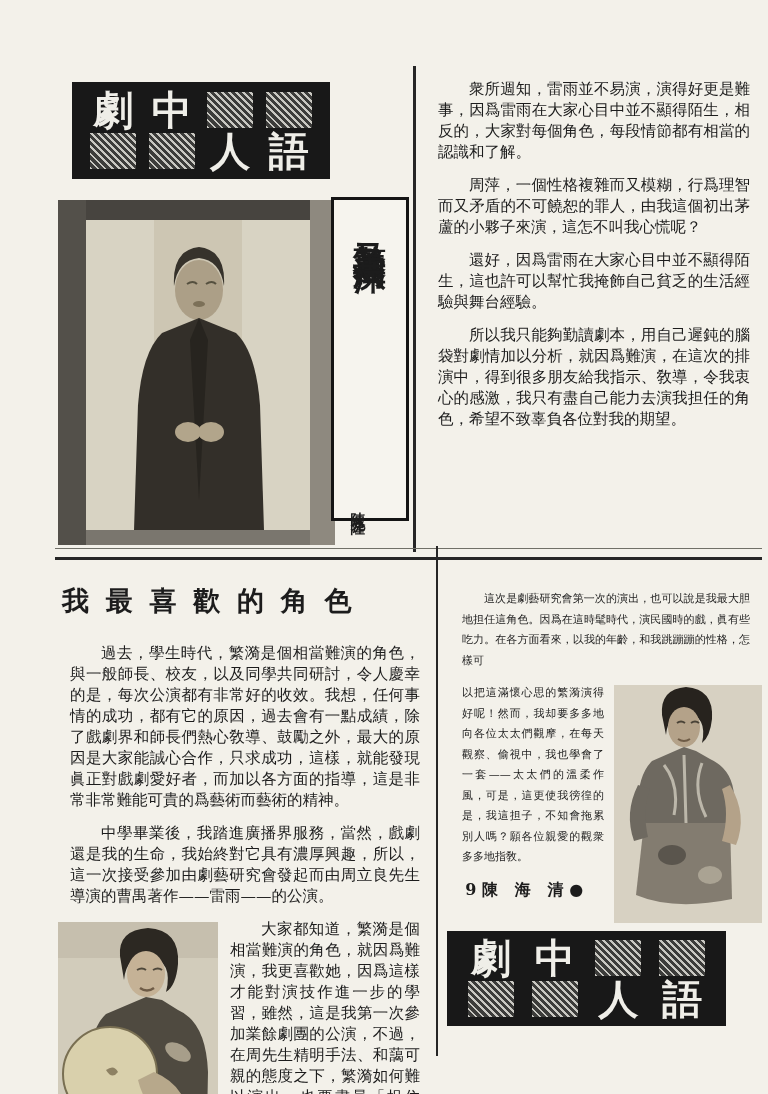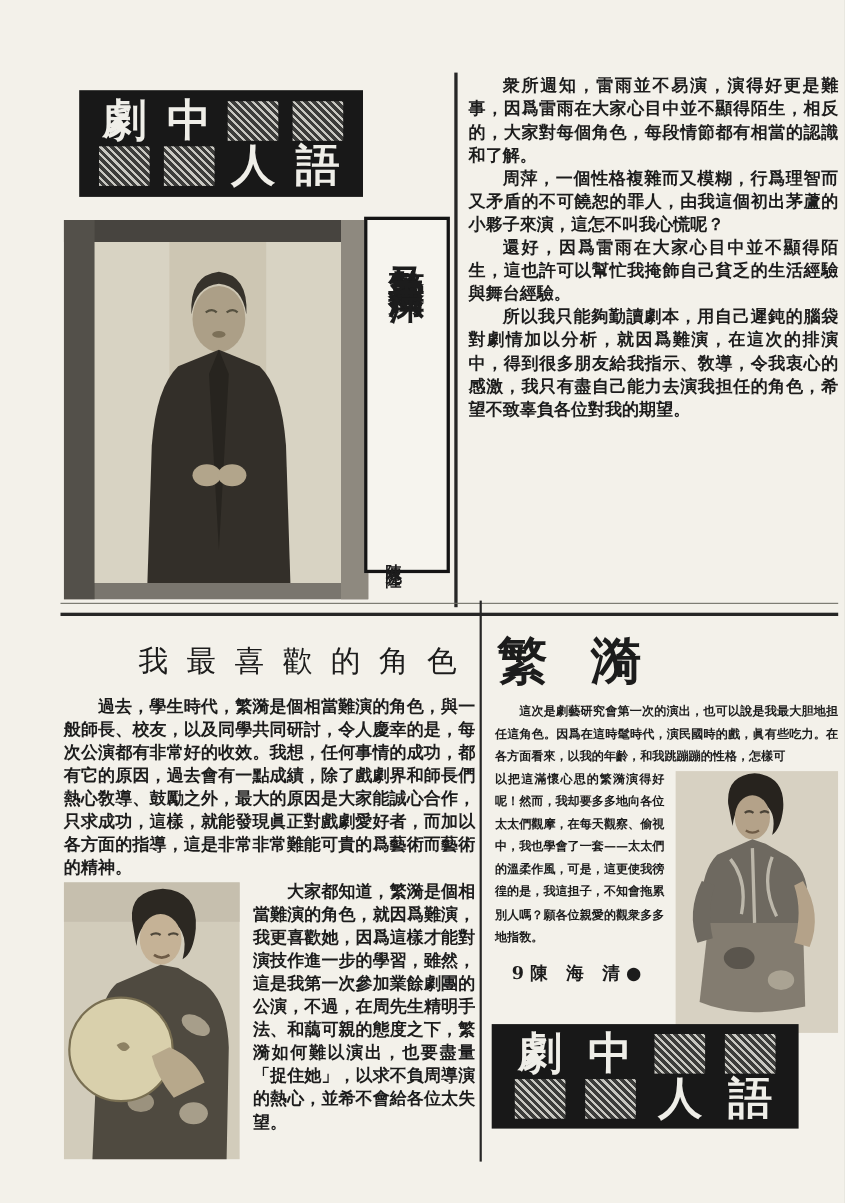--- a/index.html
+++ b/index.html
@@ -31,27 +31,27 @@
   
   .vtitle-box{position:absolute;left:331px;top:197px;width:78px;height:324px;
     background:#f6f4ee;border:3px solid #141414;box-sizing:border-box;}
   .vtitle{position:absolute;top:16px;left:50%;transform:translateX(-50%);
     writing-mode:vertical-rl;text-orientation:upright;
     font-size:33px;font-weight:bold;letter-spacing:3px;line-height:1;}
   .vauthor{position:absolute;bottom:6px;left:14px;
     writing-mode:vertical-rl;text-orientation:upright;
     font-size:15px;font-weight:bold;letter-spacing:4px;}
   
-  .bodytext p{margin:0;text-indent:2em;text-align:justify;
-    font-size:15.5px;line-height:21px;font-weight:700;}
+  .bodytext p{margin:12px;text-indent:2em;text-align:justify;
+    font-size:15.5px;line-height:21px;font-weight:400;}
   .bodytext p.noindent{text-indent:0;}
   .col-right{position:absolute;left:426px;top:67px;width:336px;}
   .col-bl{position:absolute;left:58px;top:583px;width:374px;}
-  .headline{margin:0 0 12px 4px;font-size:27px;font-weight:normal;
-    letter-spacing:0.62em;white-space:nowrap;text-align:right;}
+  .headline{margin:0 0 24px 4px;font-size:27px;font-weight:bold;
+    letter-spacing:0.62em;white-space:nowrap;}
   .photoB{float:left;width:160px;height:252px;margin:3px 12px 2px 0;}
   .col-br{position:absolute;left:450px;top:577px;width:312px;}
   .br-title{margin:0 0 14px 2px;font-size:46px;font-weight:bold;
     letter-spacing:0.85em;line-height:1;white-space:nowrap;}
   .col-br .bodytext p{font-size:11px;line-height:20.5px;}
   .photoC{float:right;width:148px;height:238px;margin:2px 0 6px 10px;}
   .sig{text-align:center;font-weight:bold;font-size:16px;
     letter-spacing:0.35em;margin-top:12px;}
 </style>
 </head>
@@ -104,20 +104,21 @@
     <p>衆所週知，雷雨並不易演，演得好更是難事，因爲雷雨在大家心目中並不顯得陌生，相反的，大家對每個角色，每段情節都有相當的認識和了解。</p>
     <p>周萍，一個性格複雜而又模糊，行爲理智而又矛盾的不可饒恕的罪人，由我這個初出茅蘆的小夥子來演，這怎不叫我心慌呢？</p>
     <p>還好，因爲雷雨在大家心目中並不顯得陌生，這也許可以幫忙我掩飾自己貧乏的生活經驗與舞台經驗。</p>
     <p>所以我只能夠勤讀劇本，用自己遲鈍的腦袋對劇情加以分析，就因爲難演，在這次的排演中，得到很多朋友給我指示、敎導，令我衷心的感激，我只有盡自己能力去演我担任的角色，希望不致辜負各位對我的期望。</p>
   </div>
 
   <div class="col-bl">
     <h2 class="headline">我最喜歡的角色</h2>
     <div class="bodytext">
       <p>過去，學生時代，繁漪是個相當難演的角色，與一般師長、校友，以及同學共同研討，令人慶幸的是，每次公演都有非常好的收效。我想，任何事情的成功，都有它的原因，過去會有一點成績，除了戲劇界和師長們熱心敎導、鼓勵之外，最大的原因是大家能誠心合作，只求成功，這樣，就能發現眞正對戲劇愛好者，而加以各方面的指導，這是非常非常難能可貴的爲藝術而藝術的精神。</p>
+      <p>中學畢業後，我踏進廣播界服務，當然，戲劇還是我的生命，我始終對它具有濃厚興趣，所以，這一次接受參加由劇藝研究會發起而由周立良先生導演的曹禺著作——雷雨——的公演。</p>
       <div class="photoB">
         <svg width="160" height="252" viewBox="0 0 160 252">
           <rect width="160" height="252" fill="#d2ccbb"></rect>
           <rect x="0" y="0" width="160" height="36" fill="#c6bfae"></rect>
           <path d="M62 34 Q60 8 90 6 Q122 8 120 42 Q118 64 108 70 Q116 40 90 32 Q68 34 66 58 Z" fill="#2c2822"></path>
           <ellipse cx="88" cy="52" rx="19" ry="23" fill="#c5b296"></ellipse>
           <path d="M79 48 q5 -3 9 0 M95 48 q5 -3 9 0" stroke="#4e473a" fill="none" stroke-width="2"></path>
           <path d="M82 66 q7 5 14 0" stroke="#6e5b46" fill="none" stroke-width="2.5"></path>
           <path d="M88 75 L48 92 Q30 108 30 160 L26 252 L148 252 L150 150 Q148 100 120 88 L104 78 Z" fill="#4f4a40"></path>
           <ellipse cx="120" cy="130" rx="14" ry="8" fill="#a79e8a" transform="rotate(30 120 130)"></ellipse>
@@ -128,21 +129,20 @@
           <path d="M48 148 q8 -6 12 2 q-6 8 -12 -2" fill="#8d8163"></path>
           <path d="M96 150 Q120 160 128 182 L100 196 Q84 176 80 158 Z" fill="#b7a88b"></path>
         </svg>
       </div>
       <p>大家都知道，繁漪是個相當難演的角色，就因爲難演，我更喜歡她，因爲這樣才能對演技作進一步的學習，雖然，這是我第一次參加業餘劇團的公演，不過，在周先生精明手法、和藹可親的態度之下，繁漪如何難以演出，也要盡量「捉住她」，以求不負周導演的熱心，並希不會給各位太失望。</p>
 
     </div>
   </div>
 
   <div class="col-br">
-    <h2 class="br-title">繁漪</h2>
     <div class="bodytext">
       <p>這次是劇藝研究會第一次的演出，也可以說是我最大胆地担任這角色。因爲在這時髦時代，演民國時的戲，眞有些吃力。在各方面看來，以我的年齡，和我跳蹦蹦的性格，怎樣可</p>
       <div class="photoC">
         <svg width="148" height="238" viewBox="0 0 148 238">
           <rect width="148" height="238" fill="#d7d1c2"></rect>
           <path d="M48 30 Q46 4 72 2 Q100 4 98 34 Q96 52 88 58 Q94 32 72 26 Q54 28 52 50 Z" fill="#27231e"></path>
           <ellipse cx="70" cy="42" rx="16" ry="20" fill="#b4a289"></ellipse>
           <path d="M63 38 q4 -3 8 0 M77 38 q4 -3 8 0" stroke="#4a4337" fill="none" stroke-width="2"></path>
           <path d="M64 54 q6 4 12 0" stroke="#6e5b46" fill="none" stroke-width="2"></path>
           <path d="M70 62 L38 76 Q22 92 24 130 L30 140 L116 140 L120 110 Q118 84 96 74 L82 66 Z" fill="#6e6960"></path>

